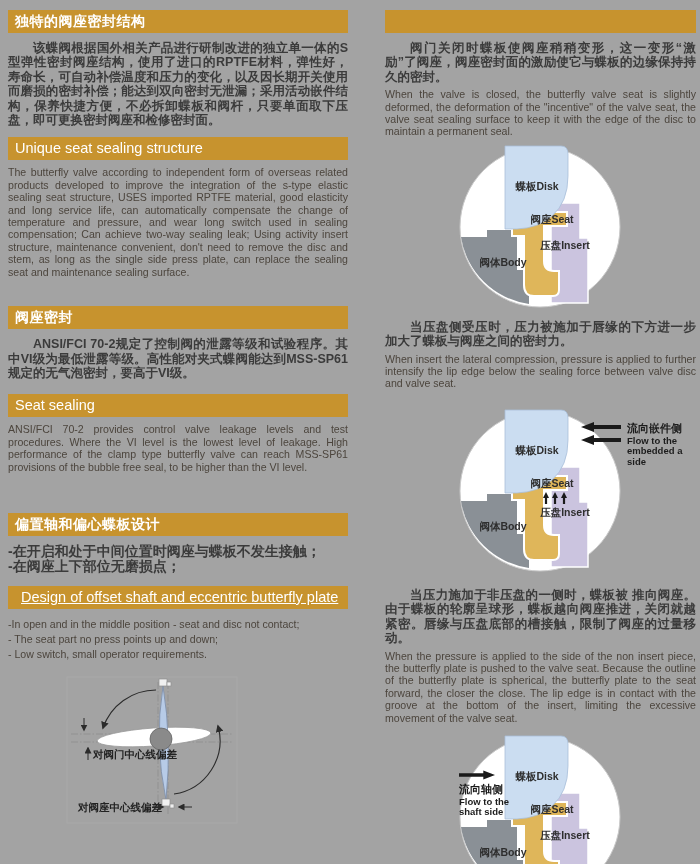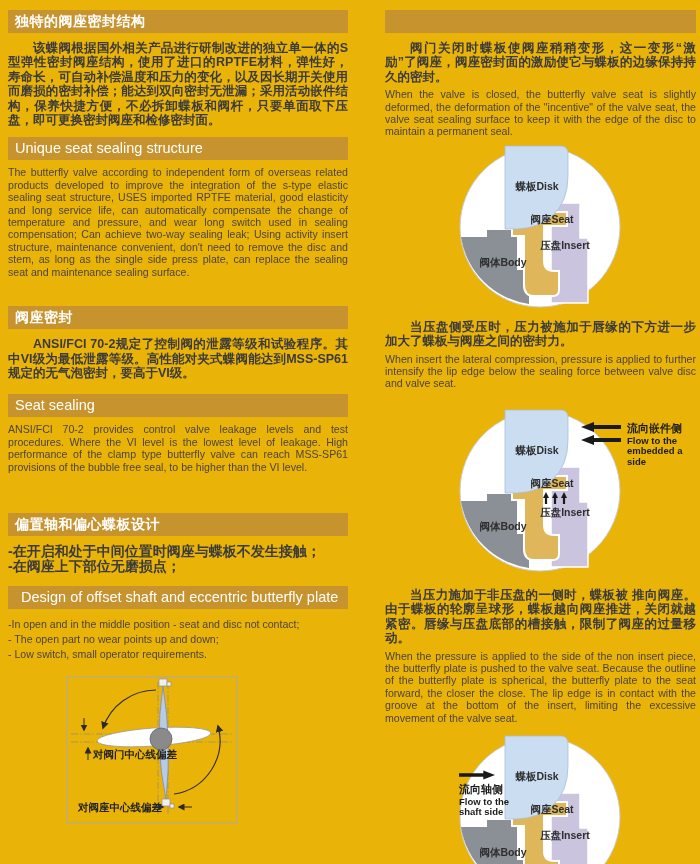--- a/index.html
+++ b/index.html
@@ -1,26 +1,26 @@
 <!DOCTYPE html>
 <html style="--accent: #C7932E; --heading_text: #FFFFFF; --cn_text: #3B3B3B; --en_text: #4C453D; --disk: #CBDDF1; --seat: #DFB65A; --insert: #CBC4DF; --body: #8A9096; --circle_stroke: #C9C9C9; --lens: #B7CBE7; --shaft: #8A8A8A; --arrow: #1A1A1A;"><head>
 <meta charset="utf-8">
 <style>
   html,body { margin:0; padding:0; background:#fff; }
   body { font-family:"Liberation Sans","DejaVu Sans",sans-serif; }
-  .page { position:relative; width:700px; height:864px; background:#eab308; overflow:hidden; }
+  .page { position:relative; width:700px; height:864px; background:#a3a3a3; overflow:hidden; }
   .col { position:absolute; top:10px; }
   .col-left { left:8px; width:340px; }
   .col-right { left:385px; width:311px; }
 
   .hbar { background:var(--accent); color:var(--heading_text); height:23px; line-height:23px;
           padding-left:7px; box-sizing:border-box; }
   .hbar.cn { font-size:14px; font-weight:700; letter-spacing:.5px; }
   .hbar.en { font-size:14.5px; font-weight:400; }
-  .hbar.en.pad { padding-left:13px; }
+  .hbar.en.pad { padding-left:13px;text-decoration:underline; }
 
   .p-cn { font-size:12.5px; line-height:14.4px; font-weight:600; color:var(--cn_text);
           text-align:justify; margin:0; }
   .p-cn.indent { text-indent:2em; }
   .p-en { font-size:10.6px; line-height:12.4px; color:var(--en_text); text-align:justify;
           margin:0; font-weight:500; }
   .bullets-cn div { font-size:14px; line-height:14.8px; font-weight:600; color:var(--cn_text); }
   .bullets-en div { font-size:10.6px; line-height:15px; color:var(--en_text); font-weight:500; }
 
   .mt4{margin-top:4px} .mt6{margin-top:6px} .mt8{margin-top:8px} .mt10{margin-top:10px}
@@ -86,21 +86,21 @@
 
     <div class="bullets-cn mt8">
       <div>-在开启和处于中间位置时阀座与蝶板不发生接触；</div>
       <div>-在阀座上下部位无磨损点；</div>
     </div>
 
     <div class="hbar en pad mt12">Design of offset shaft and eccentric butterfly plate</div>
 
     <div class="bullets-en mt8">
       <div>-In open and in the middle position - seat and disc not contact;</div>
-      <div>- The open part no wear points up and down;</div>
+      <div>- The seat part no press points up and down;</div>
       <div>- Low switch, small operator requirements.</div>
     </div>
 
     <svg class="offset-diagram" width="172" height="148" viewBox="0 0 172 148">
       <defs>
         <marker id="odah" markerWidth="7" markerHeight="7" refX="5.5" refY="3.5" orient="auto">
           <path d="M0,0 L7,3.5 L0,7 Z" fill="#2B2B2B"></path>
         </marker>
       </defs>
       <rect class="od-box" x="1" y="1" width="170" height="146"></rect>

